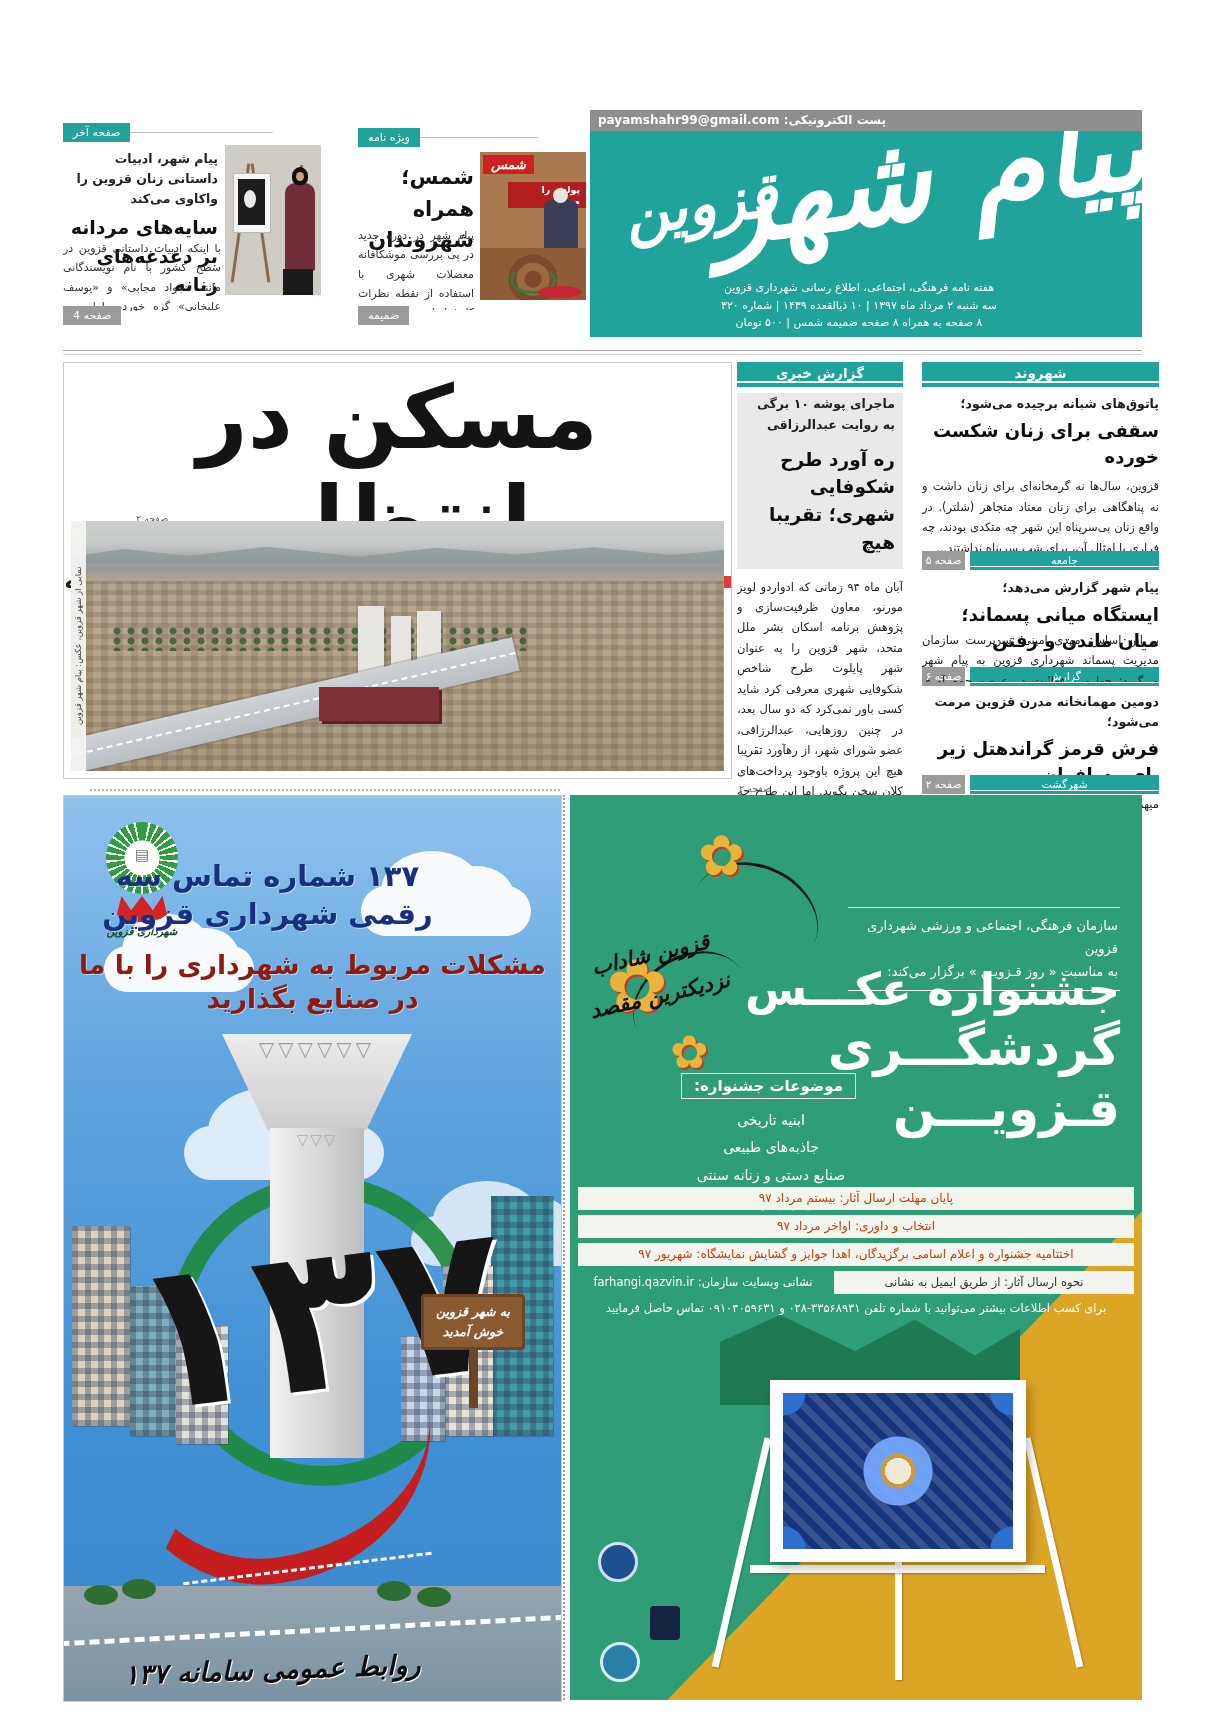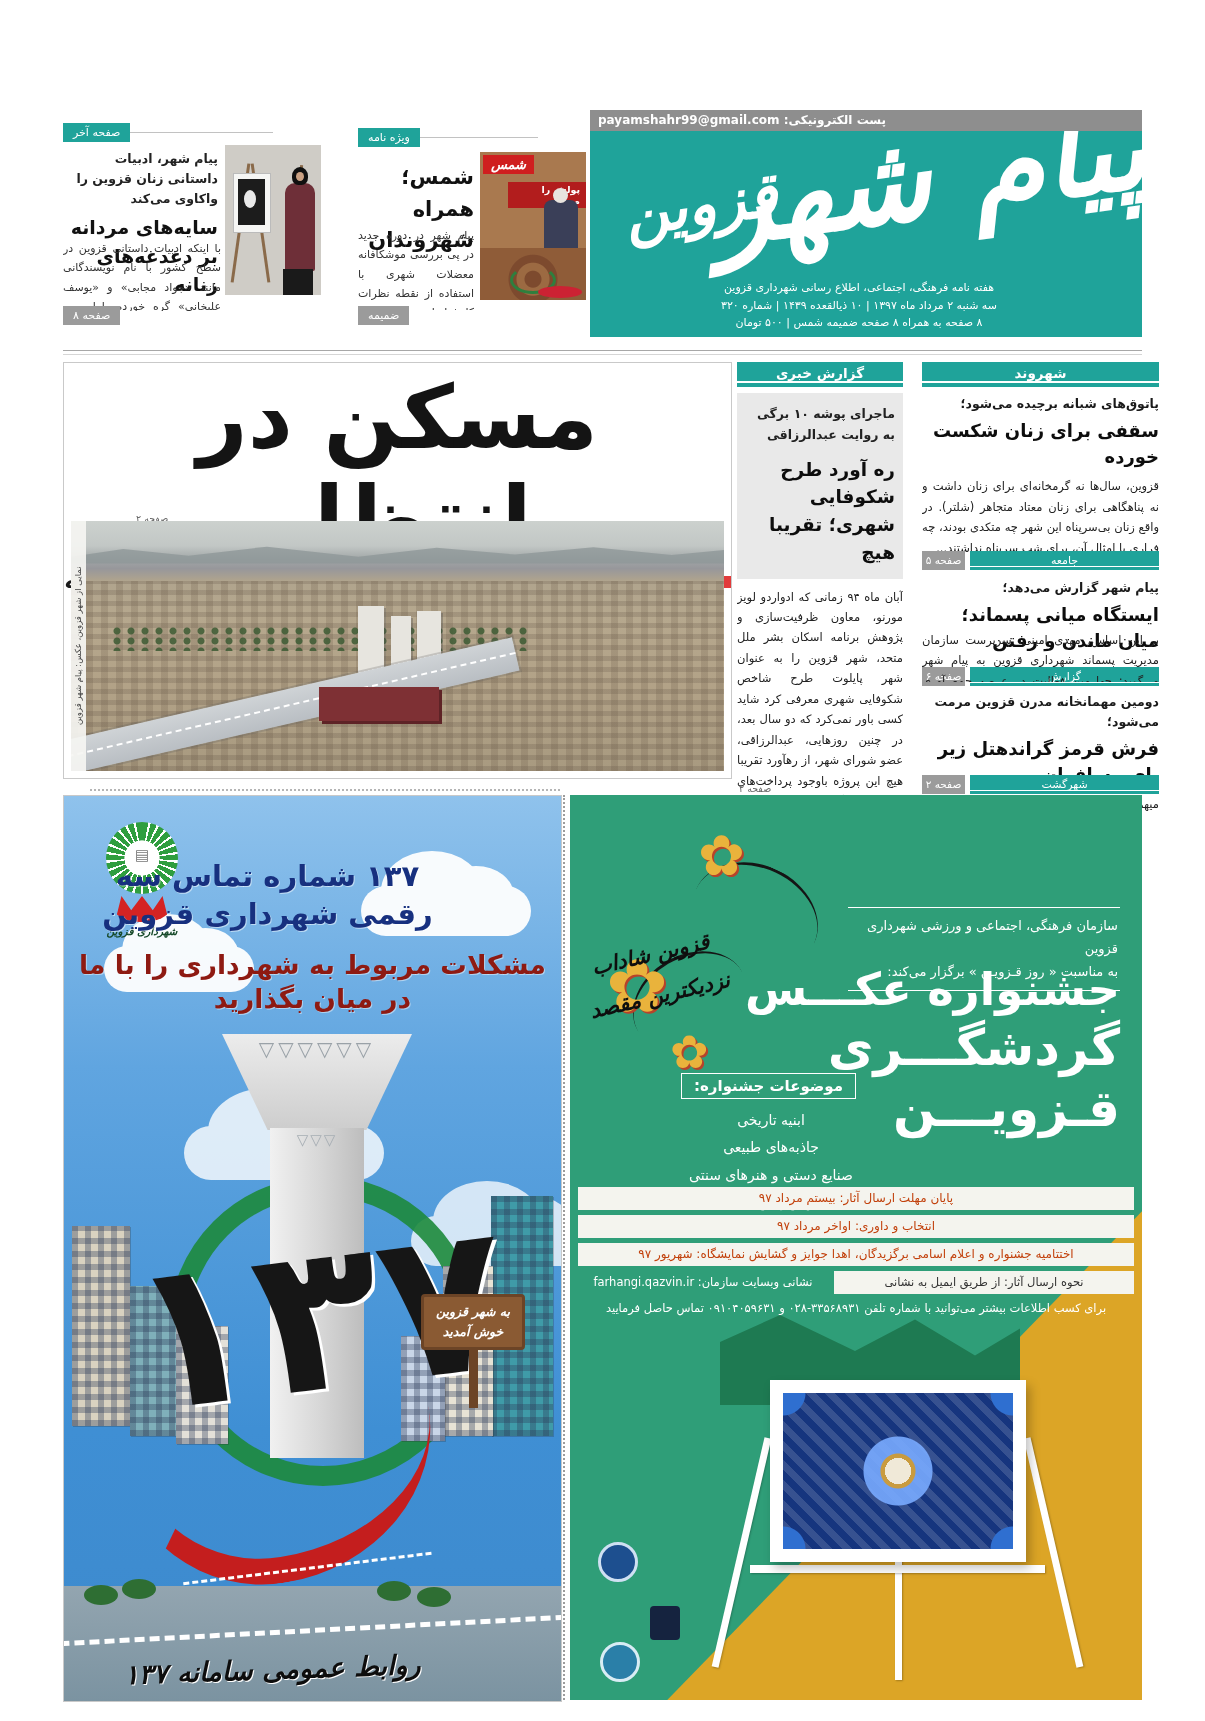--- a/index.html
+++ b/index.html
@@ -79,21 +79,21 @@
   .cityphoto .redroof{position:absolute;left:38%;bottom:20%;width:120px;height:34px;background:#7e3034;box-shadow:3px 3px 0 #5e2326;}
   .cityphoto .tower{position:absolute;background:#e7e5df;box-shadow:2px 2px 0 rgba(80,80,80,.35);}
   .vcaption{position:absolute;left:0;top:0;bottom:0;width:15px;background:rgba(245,245,242,.92);
      color:#444;font-size:8.5px;writing-mode:vertical-rl;transform:rotate(180deg);text-align:center;line-height:15px;}
 
   
   .col{position:absolute;top:362px;}
   .midcol{left:737px;width:166px;height:432px;}
   .rightcol{left:905px;width:237px;height:432px;margin-left:17px;}
   .col .band{height:25px;line-height:22px;font-size:13.5px;}
-  .graybox{background:#e9e9e9;margin-top:6px;padding:10px 8px 12px;}
+  .graybox{background:#e9e9e9;margin-top:6px;padding:0 8px 12px;}
   .graybox .kicker{font-size:12.5px;font-weight:bold;color:#222;line-height:1.7;text-align:right;}
   .graybox .title{font-size:18.5px;font-weight:bold;color:#0d0d0d;line-height:1.5;text-align:right;margin-top:10px;}
   .colbody{font-size:11.5px;color:#222;line-height:1.78;text-align:justify;overflow:hidden;}
   .midcol .colbody{margin-top:8px;height:252px;}
   .midcol .pageref-sm{position:absolute;bottom:0;left:2px;}
   .artc{position:absolute;left:0;right:0;}
   .artc .kicker{font-size:12.5px;font-weight:bold;color:#1a1a1a;text-align:right;line-height:1.6;}
   .artc .title{font-size:18px;font-weight:bold;color:#0d0d0d;text-align:right;line-height:1.45;margin-top:4px;}
   .artc .colbody{margin-top:6px;}
   .tagrow{position:absolute;left:0;right:0;bottom:0;height:19px;display:flex;gap:5px;direction:rtl;}
@@ -207,21 +207,21 @@
       </div>
       <div class="easel" style="left:70px;top:20px;height:118px;transform:rotate(5deg);"></div>
       <div class="person" style="right:6px;top:38px;"></div>
       <div class="legs" style="right:8px;top:124px;"></div>
     </div>
     <div style="position:absolute;left:0;top:26px;width:155px;">
       <div class="kicker">پیام شهر، ادبیات داستانی زنان قزوین را واکاوی می‌کند</div>
       <div class="title">سایه‌های مردانه بر دغدغه‌های زنانه</div>
     </div>
     <div class="body" style="position:absolute;left:0;top:110px;width:158px;height:72px;overflow:hidden;">با اینکه ادبیات داستانی قزوین در سطح کشور با نام نویسندگانی مانند «جواد مجابی» و «یوسف علیخانی» گره خورده، اما سهم نویسندگان زن در رشد و توسعه هنر داستان نویسی دیار مینودری...</div>
-    <span class="tag gray tag-bottom">صفحه ۸</span>
+    <span class="tag gray tag-bottom">صفحه 4</span>
   </div>
 
   <div class="teaser" style="left:358px;top:128px;width:228px;height:177px;">
     <div class="topline"></div>
     <span class="tag teal tag-top">ویژه نامه</span>
     <div class="cover" style="right:0;top:24px;width:106px;height:148px;">
       <div class="mlogo-box">شمس</div>
       <div class="cstrip">پولش را می‌دهم</div>
       <div class="fig"></div>
       <div class="carpet"></div>
@@ -325,21 +325,21 @@
 
     <div class="muni-logo">
       <div class="muni-ring">
           <div class="dome">▤</div>
         </div>
       <div class="tulip"></div>
       <div class="muni-cap">شهرداری قزوین</div>
     </div>
 
     <div class="ad-line1">۱۳۷ شماره تماس سه رقمی شهرداری قزوین</div>
-    <div class="ad-line2">مشکلات مربوط به شهرداری را با ما در میان بگذارید</div>
+    <div class="ad-line2">مشکلات مربوط به شهرداری را با ما در صنایع بگذارید</div>
 
     <div class="ring137"></div>
     <div class="monument">▽▽▽▽▽▽</div>
     <div class="shaft">▽▽▽</div>
 
     <div class="bldg" style="left:8px;top:430px;width:58px;height:200px;background-color:#d9d2c0;"></div>
     <div class="bldg" style="left:66px;top:490px;width:48px;height:150px;background-color:#7fb0ba;"></div>
     <div class="bldg" style="left:112px;top:530px;width:52px;height:118px;background-color:#e3e0d8;"></div>
     <div class="bldg" style="right:8px;top:400px;width:62px;height:240px;background-color:#3f9ba8;"></div>
     <div class="bldg" style="right:68px;top:470px;width:50px;height:170px;background-color:#e8e3d5;"></div>
@@ -387,21 +387,21 @@
     <div class="ptitle">
       <div class="t1">جشنواره عکـــس</div>
       <div class="t2">گردشگـــری</div>
       <div class="t3">قـزویـــن</div>
     </div>
 
     <div class="topics-label">موضوعات جشنواره:</div>
     <div class="topics">
       <div>ابنیه تاریخی</div>
       <div>جاذبه‌های طبیعی</div>
-      <div>صنایع دستی و هنرهای سنتی</div>
+      <div>صنایع دستی و زنانه سنتی</div>
       <div>آئین و رسوم محلی</div>
     </div>
 
     <div class="prow" style="top:392px;">پایان مهلت ارسال آثار: بیستم مرداد ۹۷</div>
     <div class="prow" style="top:420px;">انتخاب و داوری: اواخر مرداد ۹۷</div>
     <div class="prow" style="top:448px;">اختتامیه جشنواره و اعلام اسامی برگزیدگان، اهدا جوایز و گشایش نمایشگاه: شهریور ۹۷</div>
 
     <div class="prow-split" style="top:476px;">
       <div class="wbox">نحوه ارسال آثار: از طریق ایمیل به نشانی qtourism97@gmail.com</div>
       <div class="gtext">نشانی وبسایت سازمان: farhangi.qazvin.ir</div>

